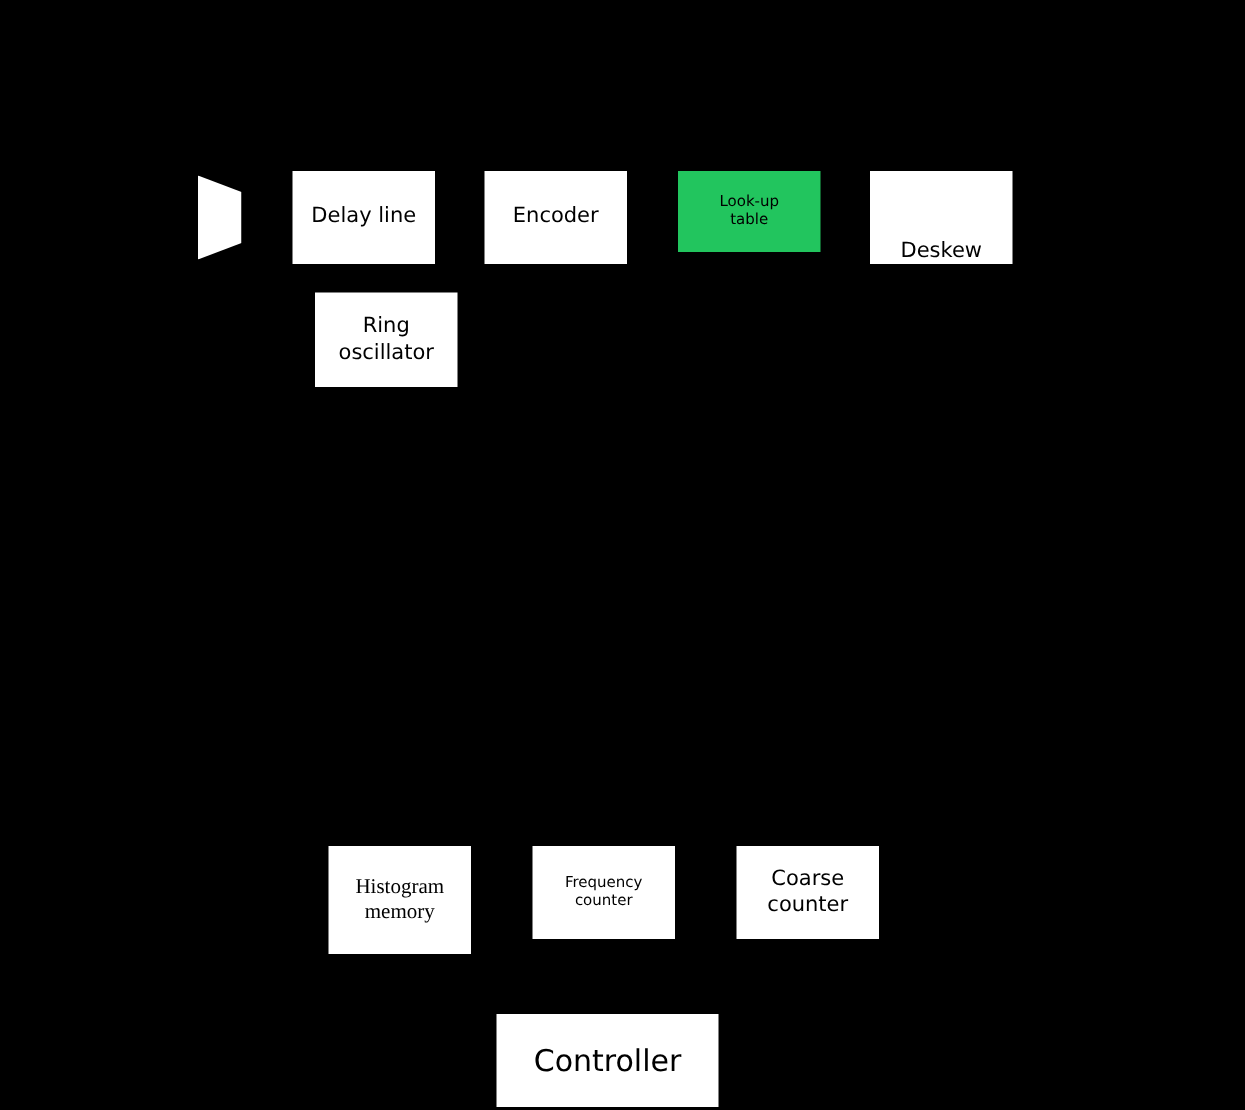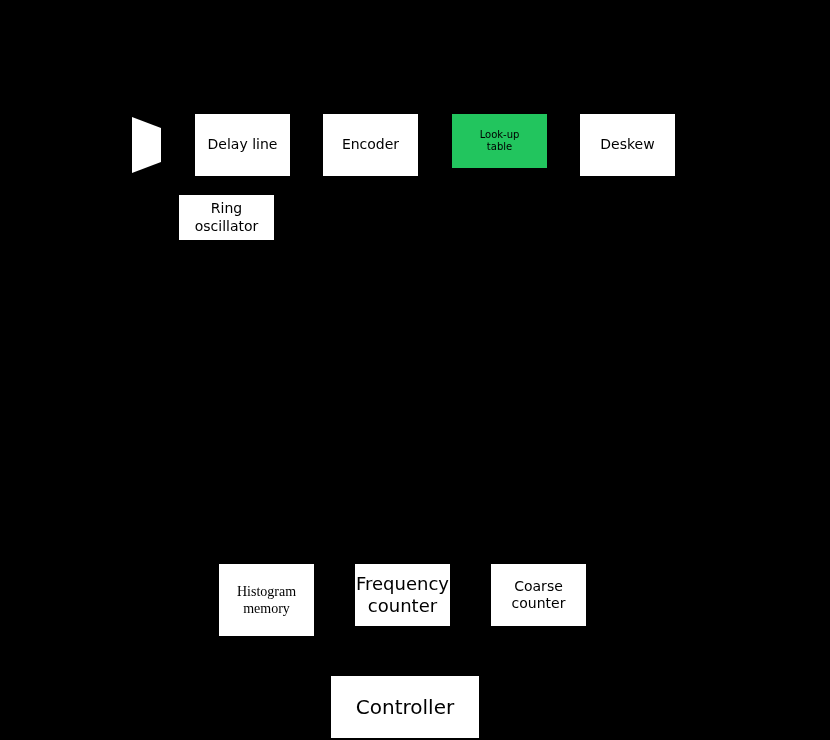--- a/index.html
+++ b/index.html
@@ -53,23 +53,23 @@
 <div id="canvas" style="background: rgb(0, 0, 0);">
     <div class="buffer-shape" style="left: 132px; top: 117px; width: 29px; height: 56px;">
       <svg width="29" height="56" viewBox="0 0 29 56">
         <polygon points="0,0 29,11 29,45 0,56" fill="#ffffff"></polygon>
       </svg>
     </div>
     <div class="block" style="left: 195px; top: 114px; width: 95px; height: 62px; background: rgb(255, 255, 255); color: rgb(0, 0, 0); font-size: 14px;"><span class="block-label">Delay line</span></div>
     <div class="block" style="left: 323px; top: 114px; width: 95px; height: 62px; background: rgb(255, 255, 255); color: rgb(0, 0, 0); font-size: 14px;"><span class="block-label">Encoder</span></div>
     <div class="block" style="left: 452px; top: 114px; width: 95px; height: 54px; background: #22c55e; color: rgb(0, 0, 0); font-size: 10px;"><span class="block-label">Look-up
 table</span></div>
-    <div class="block" style="left: 580px; top: 114px; width: 95px; height: 62px; background: rgb(255, 255, 255); color: rgb(0, 0, 0); font-size: 14px;"><span class="block-label">Deskew</span></div>
-    <div class="block" style="left: 179px; top: 195px; width: 95px; height: 45px; background: rgb(255, 255, 255); color: rgb(0, 0, 0); font-size: 14px;"><span class="block-label">Ring
+    <div class="block" style="left: 580px; top: 114px; width: 95px; height: 62px; background: rgb(255, 255, 255); color: rgb(0, 0, 0); font-size: 14px; align-items: flex-end;"><span class="block-label">Deskew</span></div>
+    <div class="block" style="left: 210px; top: 195px; width: 95px; height: 63px; background: rgb(255, 255, 255); color: rgb(0, 0, 0); font-size: 14px;"><span class="block-label">Ring
 oscillator</span></div>
     <div class="block" style="left: 219px; top: 564px; width: 95px; height: 72px; background: rgb(255, 255, 255); color: rgb(0, 0, 0); font-size: 14px; font-family: Liberation Serif, serif;"><span class="block-label">Histogram
 memory</span></div>
-    <div class="block" style="left: 355px; top: 564px; width: 95px; height: 62px; background: rgb(255, 255, 255); color: rgb(0, 0, 0); font-size: 18px;"><span class="block-label">Frequency
+    <div class="block" style="left: 355px; top: 564px; width: 95px; height: 62px; background: rgb(255, 255, 255); color: rgb(0, 0, 0); font-size: 10px;"><span class="block-label">Frequency
 counter</span></div>
     <div class="block" style="left: 491px; top: 564px; width: 95px; height: 62px; background: rgb(255, 255, 255); color: rgb(0, 0, 0); font-size: 14px; justify-content: flex-end;"><span class="block-label">Coarse
 counter</span></div>
     <div class="block" style="left: 331px; top: 676px; width: 148px; height: 62px; background: rgb(255, 255, 255); color: rgb(0, 0, 0); font-size: 20px;"><span class="block-label">Controller</span></div>
   </div>
 
 </body></html>

